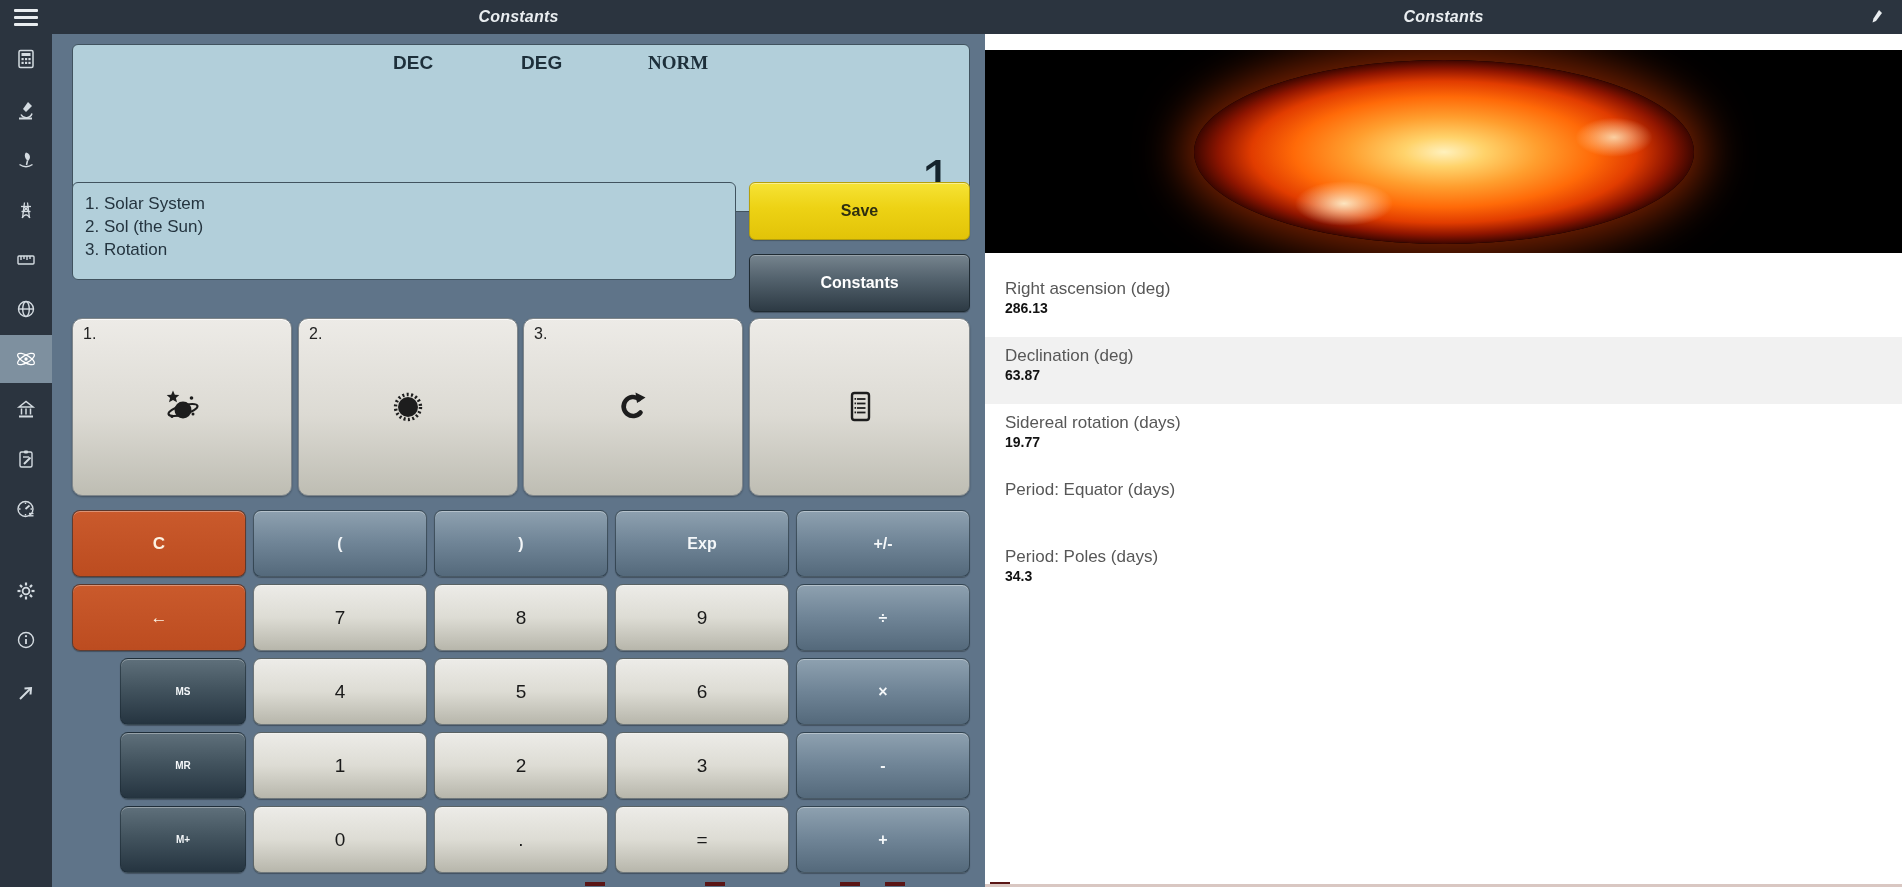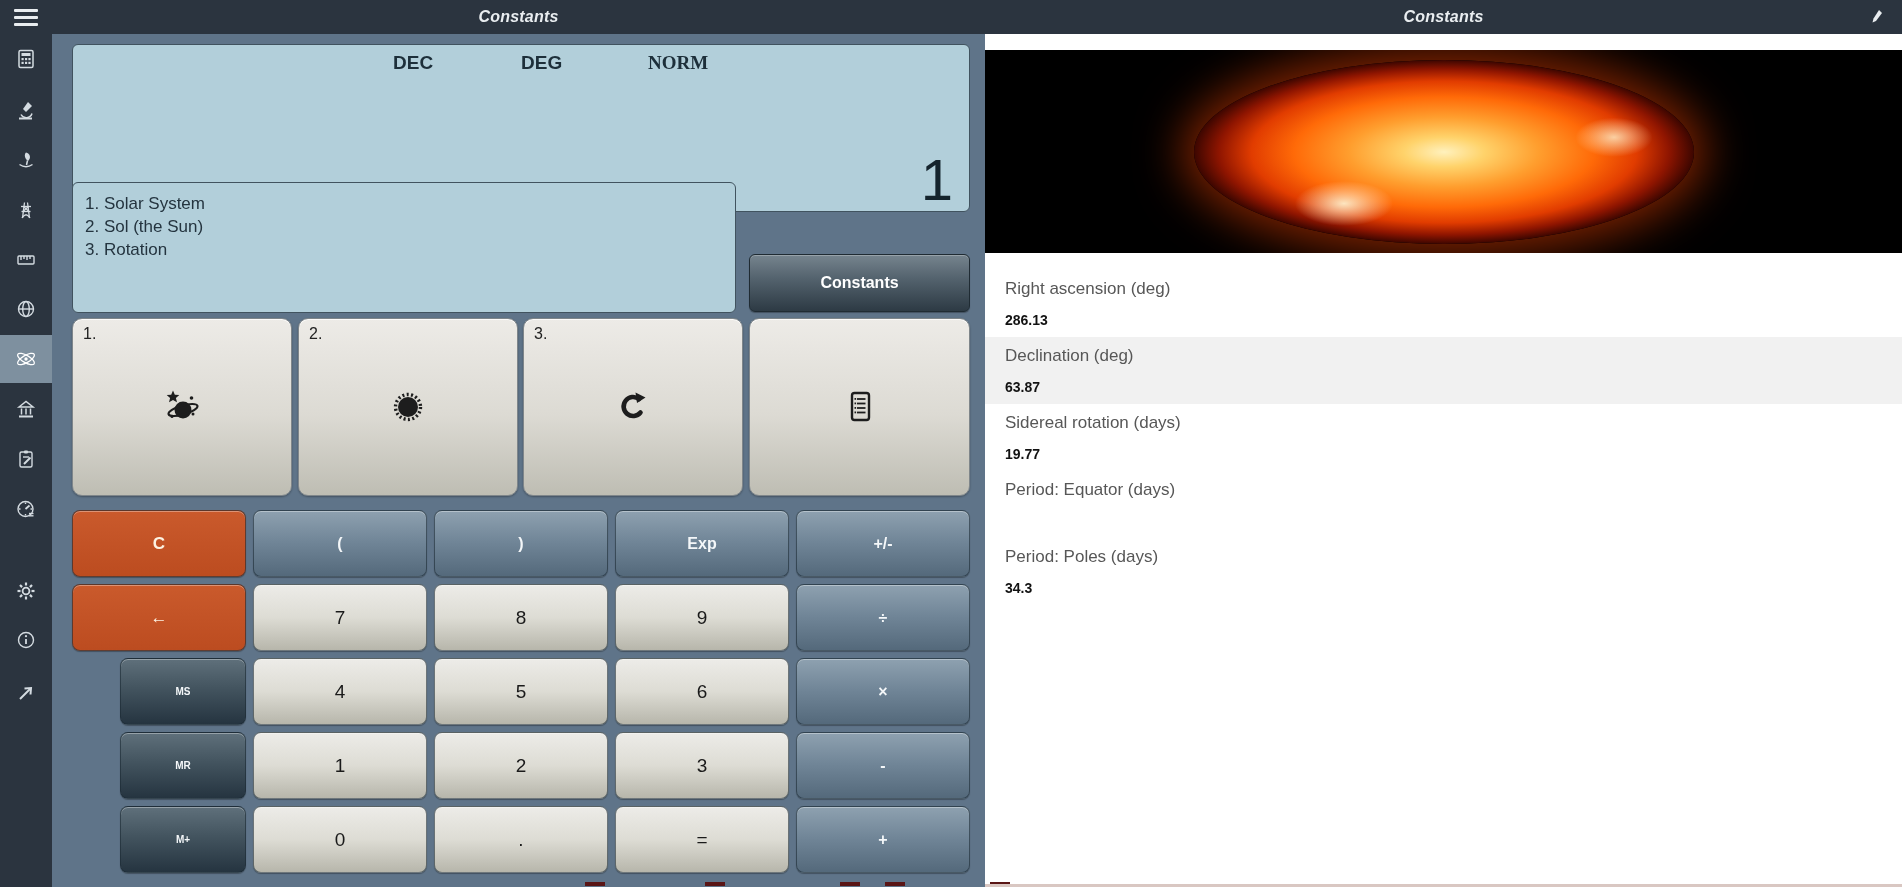--- a/index.html
+++ b/index.html
@@ -26,21 +26,21 @@
   .side-item svg { stroke:#d4dbe1; }
   .side-item.selected svg { stroke:#ffffff; }
 
   
   .calc-panel { position:absolute; left:52px; top:34px; width:933px; height:853px; background:#5f7489; }
   .lcd { position:absolute; background:#b2cfda; border:1px solid #41535f; border-radius:6px; }
   .display { left:20px; top:10px; width:898px; height:168px; }
   .indicator { position:absolute; top:7px; font-size:19px; font-weight:600; color:#1d2f3a; }
   .ind-0 { left:320px; } .ind-1 { left:448px; } .ind-2 { left:575px;font-family:Liberation Serif, serif; }
   .display-value { position:absolute; right:16px; bottom:0px; font-size:58px; color:#15242d; line-height:1.05; }
-  .pathbox { left:20px; top:148px; width:664px; height:131px; padding:9px 12px; font-size:17px; line-height:23px; color:#24343f; }
+  .pathbox { left:20px; top:148px; width:664px; height:98px; padding:9px 12px; font-size:17px; line-height:23px; color:#24343f; }
 
   .btn { position:absolute; display:flex; align-items:center; justify-content:center; cursor:pointer;
     border-radius:6px; font-weight:700; font-size:16px;
     box-shadow:inset 0 1px 0 rgba(255,255,255,.45), 0 1px 1px rgba(0,0,0,.25); }
   .btn-save { left:697px; top:148px; width:221px; height:58px;
     background:linear-gradient(#f6e335,#edd214 45%,#e2c308); border:1px solid #b5a00c; color:#2f2f10; }
   .btn-constants { left:697px; top:220px; width:221px; height:58px;
     background:linear-gradient(#76848e,#55646f 40%,#2d3a44); border:1px solid #1f2b33; color:#ffffff;
     box-shadow:inset 0 1px 0 rgba(255,255,255,.25), 0 1px 1px rgba(0,0,0,.3); }
 
@@ -67,21 +67,21 @@
   .sun { position:absolute; left:50%; top:50%; width:500px; height:184px; transform:translate(-50%,-50%); border-radius:50%;
     background:
       radial-gradient(ellipse 70px 32px at 30% 78%, rgba(255,255,225,.85), rgba(255,255,225,0) 70%),
       radial-gradient(ellipse 55px 28px at 84% 42%, rgba(255,250,215,.75), rgba(255,250,215,0) 70%),
       radial-gradient(closest-side, #fff1bd 0%, #ffd36b 16%, #ff9e2e 38%, #ff6a08 60%, #e13c00 77%, #8f1500 90%, #3c0600 100%);
     box-shadow:0 0 45px 12px rgba(255,70,0,.5); }
   .const-list { position:absolute; left:0; top:236px; width:917px; }
   .const-row { height:67px; padding:9px 0 0 20px; cursor:pointer; }
   .const-row.highlight { background:#f1f1f1; }
   .const-label { font-size:17px; color:#575757; }
-  .const-value { font-size:14px; font-weight:600; color:#121212; margin-top:13px; }
+  .const-value { font-size:14px; font-weight:600; color:#121212; margin-top:1px; }
 
   
   .artifact { position:absolute; top:882px; width:20px; height:4px; background:#5a1515; }
   .pink-strip { position:absolute; left:985px; top:884px; width:917px; height:3px; background:#d9c7c2; }
 </style>
 </head>
 <body>
 
 <div id="app">
 
@@ -230,20 +230,21 @@
       <span class="indicator ind-2">NORM</span>
       <div class="display-value">1</div>
     </div>
 
     <div class="lcd pathbox">
       <div>1. Solar System</div>
       <div>2. Sol (the Sun)</div>
       <div>3. Rotation</div>
     </div>
 
+    <div class="btn btn-save">Save</div>
     <div class="btn btn-constants">Constants</div>
 
     <div class="sel-btn sel-0">
       <span class="sel-num">1.</span>
       <svg width="44" height="44" viewBox="0 0 44 44">
         <g fill="#1d1d1d">
           <circle cx="23" cy="25" r="8.5"></circle>
           <polygon points="13,5.5 14.8,9.7 19.3,10 15.9,12.9 17,17.3 13,14.9 9,17.3 10.1,12.9 6.7,10 11.2,9.7"></polygon>
           <circle cx="31.5" cy="13" r="1.8"></circle>
             <circle cx="33" cy="29" r="1.5"></circle>

